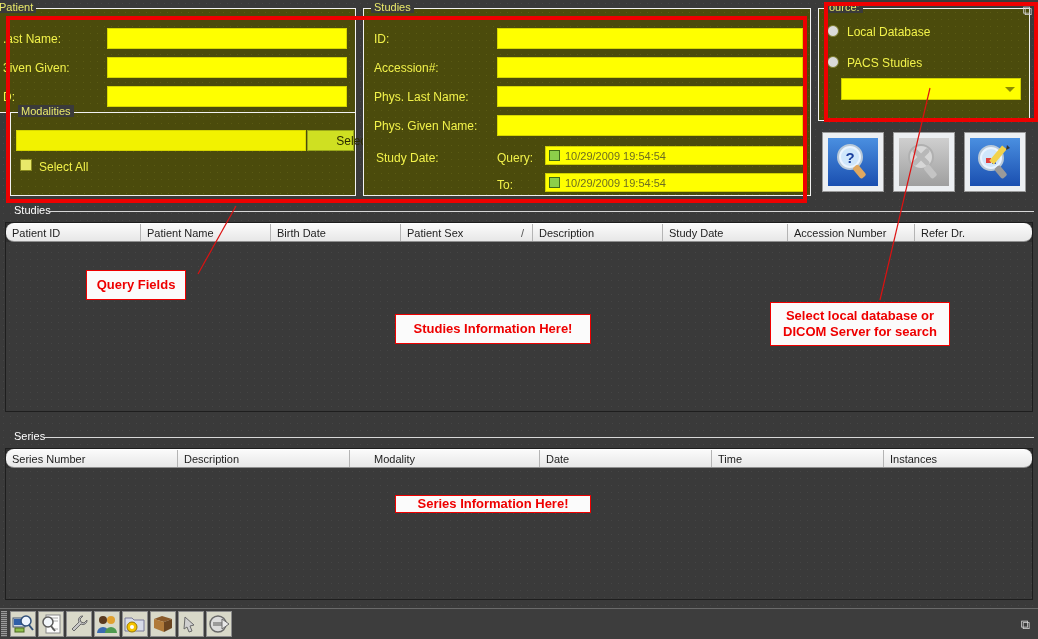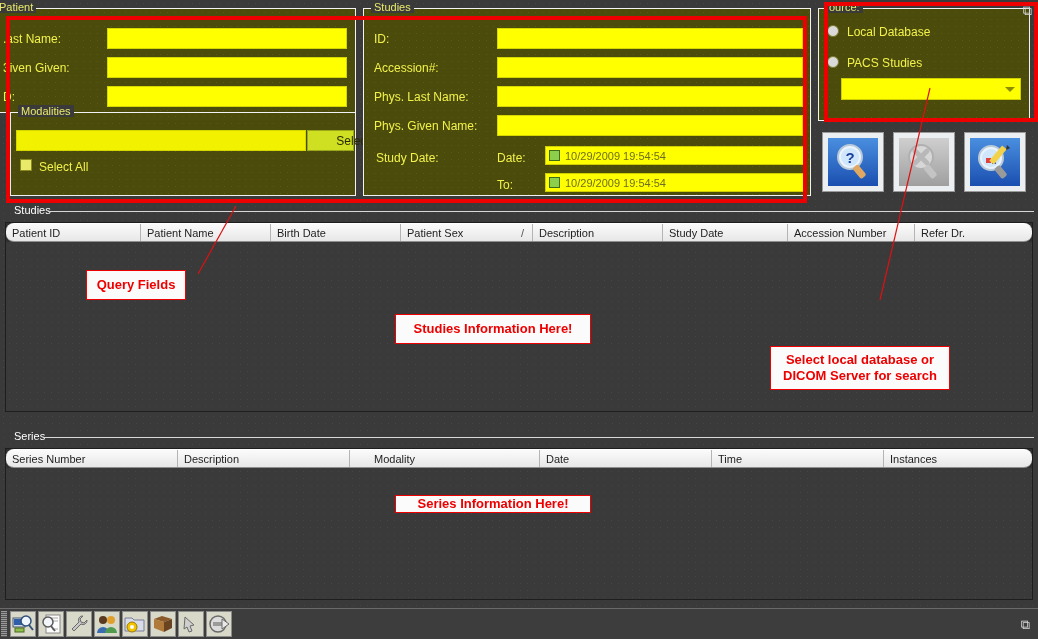--- a/index.html
+++ b/index.html
@@ -283,21 +283,21 @@
     <input class="fld" style="left: 133px; top: 48px; width: 306px;" value="">
 
     <span class="lbl" style="left:10px; top:81px;">Phys. Last Name:</span>
     <input class="fld" style="left: 133px; top: 77px; width: 306px;" value="">
 
     <span class="lbl" style="left:10px; top:110px;">Phys. Given Name:</span>
     <input class="fld" style="left: 133px; top: 106px; width: 306px;" value="">
 
     <span class="lbl" style="left:12px; top:142px;">Study Date:</span>
 
-    <span class="lbl" style="left:133px; top:142px;">Date:</span>
+    <span class="lbl" style="left:133px; top:142px;">Query:</span>
     <div class="datefld" style="left:181px; top:137px; width:262px;">
       <span class="datechk"></span>
       <span class="datetxt">10/29/2009 19:54:54</span>
     </div>
 
     <span class="lbl" style="left:133px; top:169px;">To:</span>
     <div class="datefld" style="left:181px; top:164px; width:262px;">
       <span class="datechk"></span>
       <span class="datetxt">10/29/2009 19:54:54</span>
     </div>
@@ -397,21 +397,21 @@
     <line x1="198" y1="274" x2="236" y2="206" stroke="#dd1111" stroke-width="1.2"></line>
     <line x1="930" y1="88" x2="880" y2="300" stroke="#dd1111" stroke-width="1.2"></line>
   </svg>
 
   <div class="callout" style="left:86px; top:270px; width:100px; height:30px;">Query Fields</div>
 
   <div class="callout" style="left:395px; top:314px; width:196px; height:30px;">Studies Information Here!</div>
 
   <div class="callout" style="left:395px; top:495px; width:196px; height:18px;">Series Information Here!</div>
 
-  <div class="callout" style="left:770px; top:302px; width:180px; height:44px;margin-top:44px;">Select local database or
+  <div class="callout" style="left:770px; top:302px; width:180px; height:44px;">Select local database or
 DICOM Server for search</div>
 
   <div id="toolbar">
     <div class="tgrip" style="background:repeating-linear-gradient(#9a9a9a,#9a9a9a 1px,#555 1px,#555 2px);"></div>
 
     <div class="tbtn">
       <svg width="22" height="22" viewBox="0 0 22 22">
         <rect x="1" y="5" width="12" height="9" fill="#cfd8e6" stroke="#4a5a70"></rect>
         <rect x="2" y="6" width="10" height="6" fill="#2f5fa8"></rect>
         <rect x="3" y="15" width="9" height="4" fill="#8fbf4a" stroke="#4a6a20"></rect>

